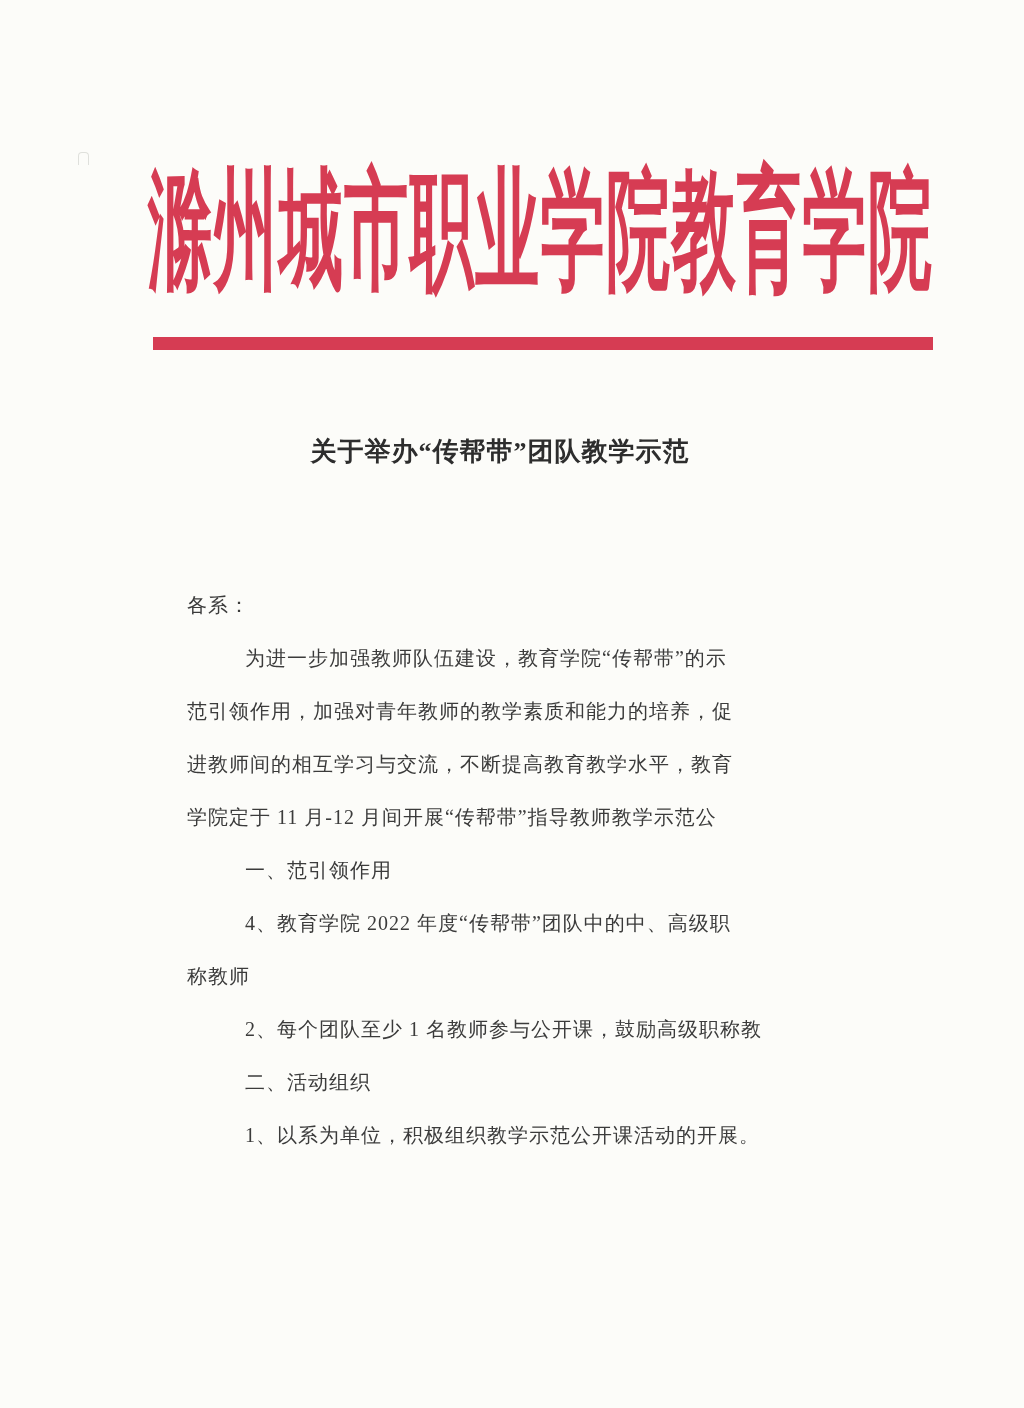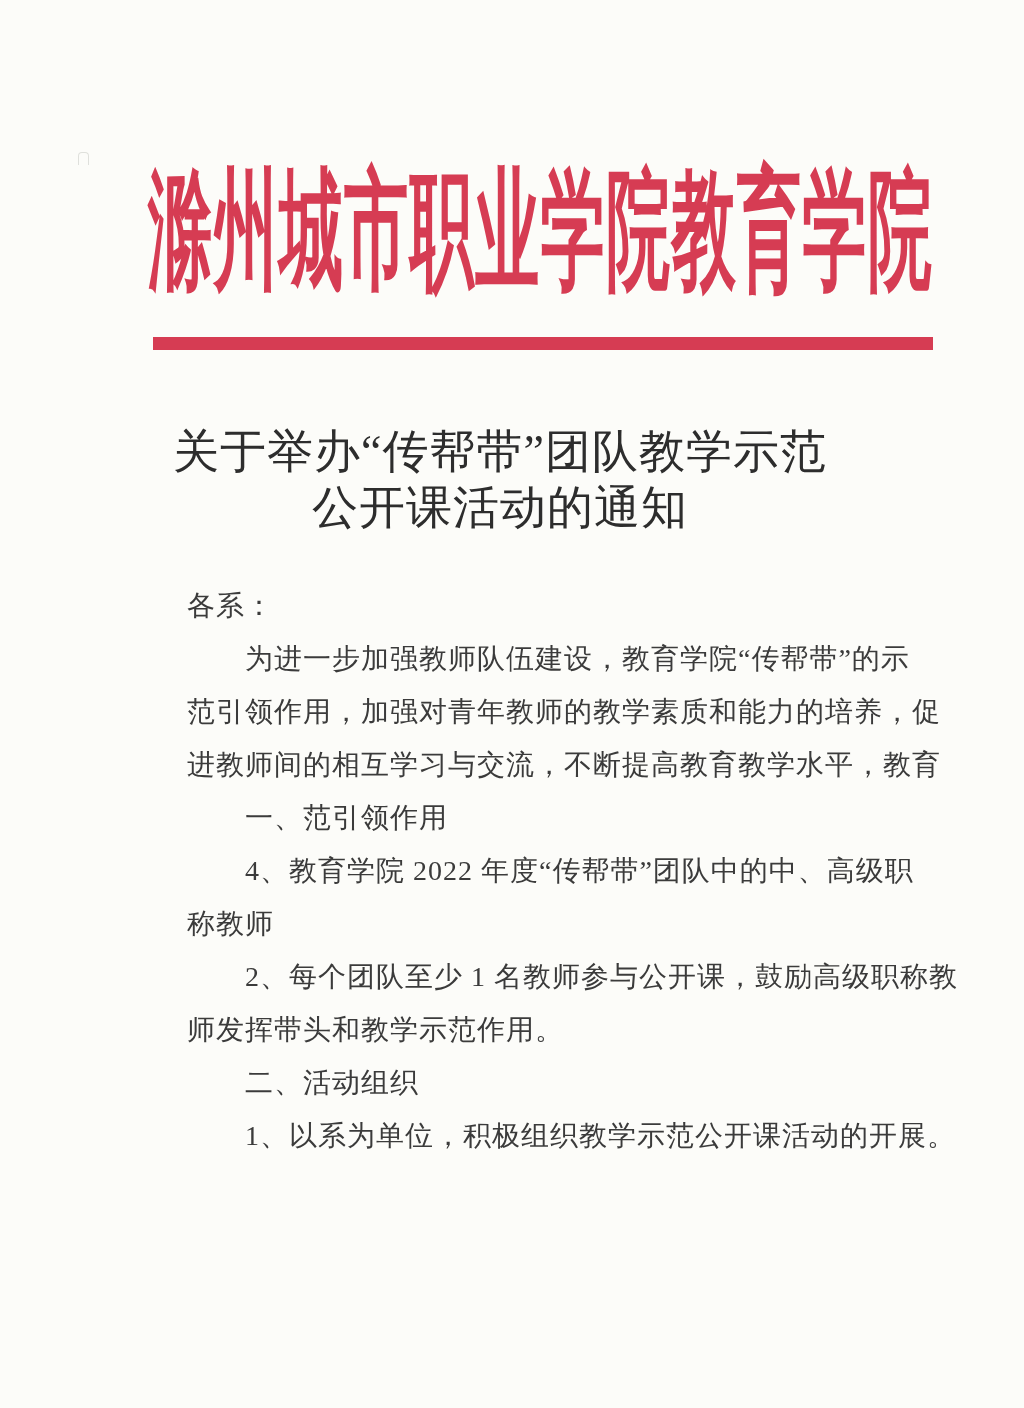--- a/index.html
+++ b/index.html
@@ -58,35 +58,35 @@
     background: var(--accent, #d63c53);
   }
   
   .doc-title {
     position: absolute;
     left: 10px;
     top: 424px;
     width: 980px;
     text-align: center;
     color: #2d2d2d;
-    font-weight: 400;
-    font-size: 46px;
+    font-weight: 700;
+    font-size: 26px;
   }
   .doc-title .t-line {
     line-height: 56px;
     letter-spacing: 1px;
   }
   
   .body-block {
     position: absolute;
     left: 187px;
     top: 579px;
     width: 740px;
     color: #3b3b3b;
-    font-size: 28px;
+    font-size: 20px;
   }
   .body-line {
     height: 53px;
     line-height: 53px;
     white-space: pre;
     letter-spacing: 1px;
   }
   .body-line.ind {
     padding-left: 58px;
   }
@@ -110,30 +110,29 @@
       <span class="lh-char">教</span>
       <span class="lh-char">育</span>
       <span class="lh-char">学</span>
       <span class="lh-char">院</span>
     </div>
 
   <div class="red-rule"></div>
 
   <div class="doc-title" style="color: rgb(45, 45, 45);">
     <div class="t-line">关于举办“传帮带”团队教学示范</div>
-    <div class="t-line">公开课活动的通知</div>
   </div>
 
   <div class="body-block" style="color: rgb(59, 59, 59);">
       <div class="body-line">各系：</div>
       <div class="body-line ind">为进一步加强教师队伍建设，教育学院“传帮带”的示</div>
       <div class="body-line">范引领作用，加强对青年教师的教学素质和能力的培养，促</div>
       <div class="body-line">进教师间的相互学习与交流，不断提高教育教学水平，教育</div>
+      <div class="body-line">学院定于 11 月-12 月间开展“传帮带”指导教师教学示范公</div>
       <div class="body-line ind">一、范引领作用</div>
       <div class="body-line ind">4、教育学院 2022 年度“传帮带”团队中的中、高级职</div>
       <div class="body-line">称教师</div>
       <div class="body-line ind">2、每个团队至少 1 名教师参与公开课，鼓励高级职称教</div>
-      <div class="body-line">师发挥带头和教学示范作用。</div>
       <div class="body-line ind">二、活动组织</div>
       <div class="body-line ind">1、以系为单位，积极组织教学示范公开课活动的开展。</div>
     </div>
 
 </div>
 
 </body></html>

